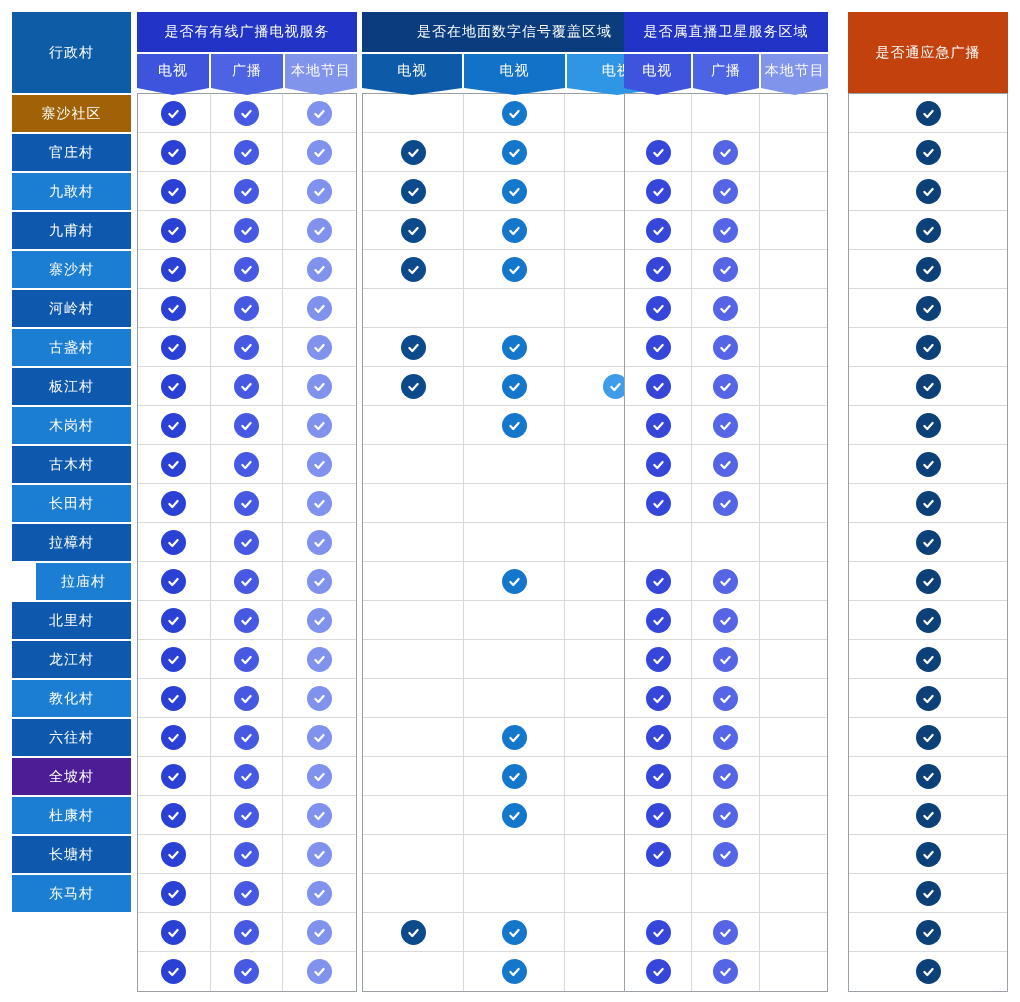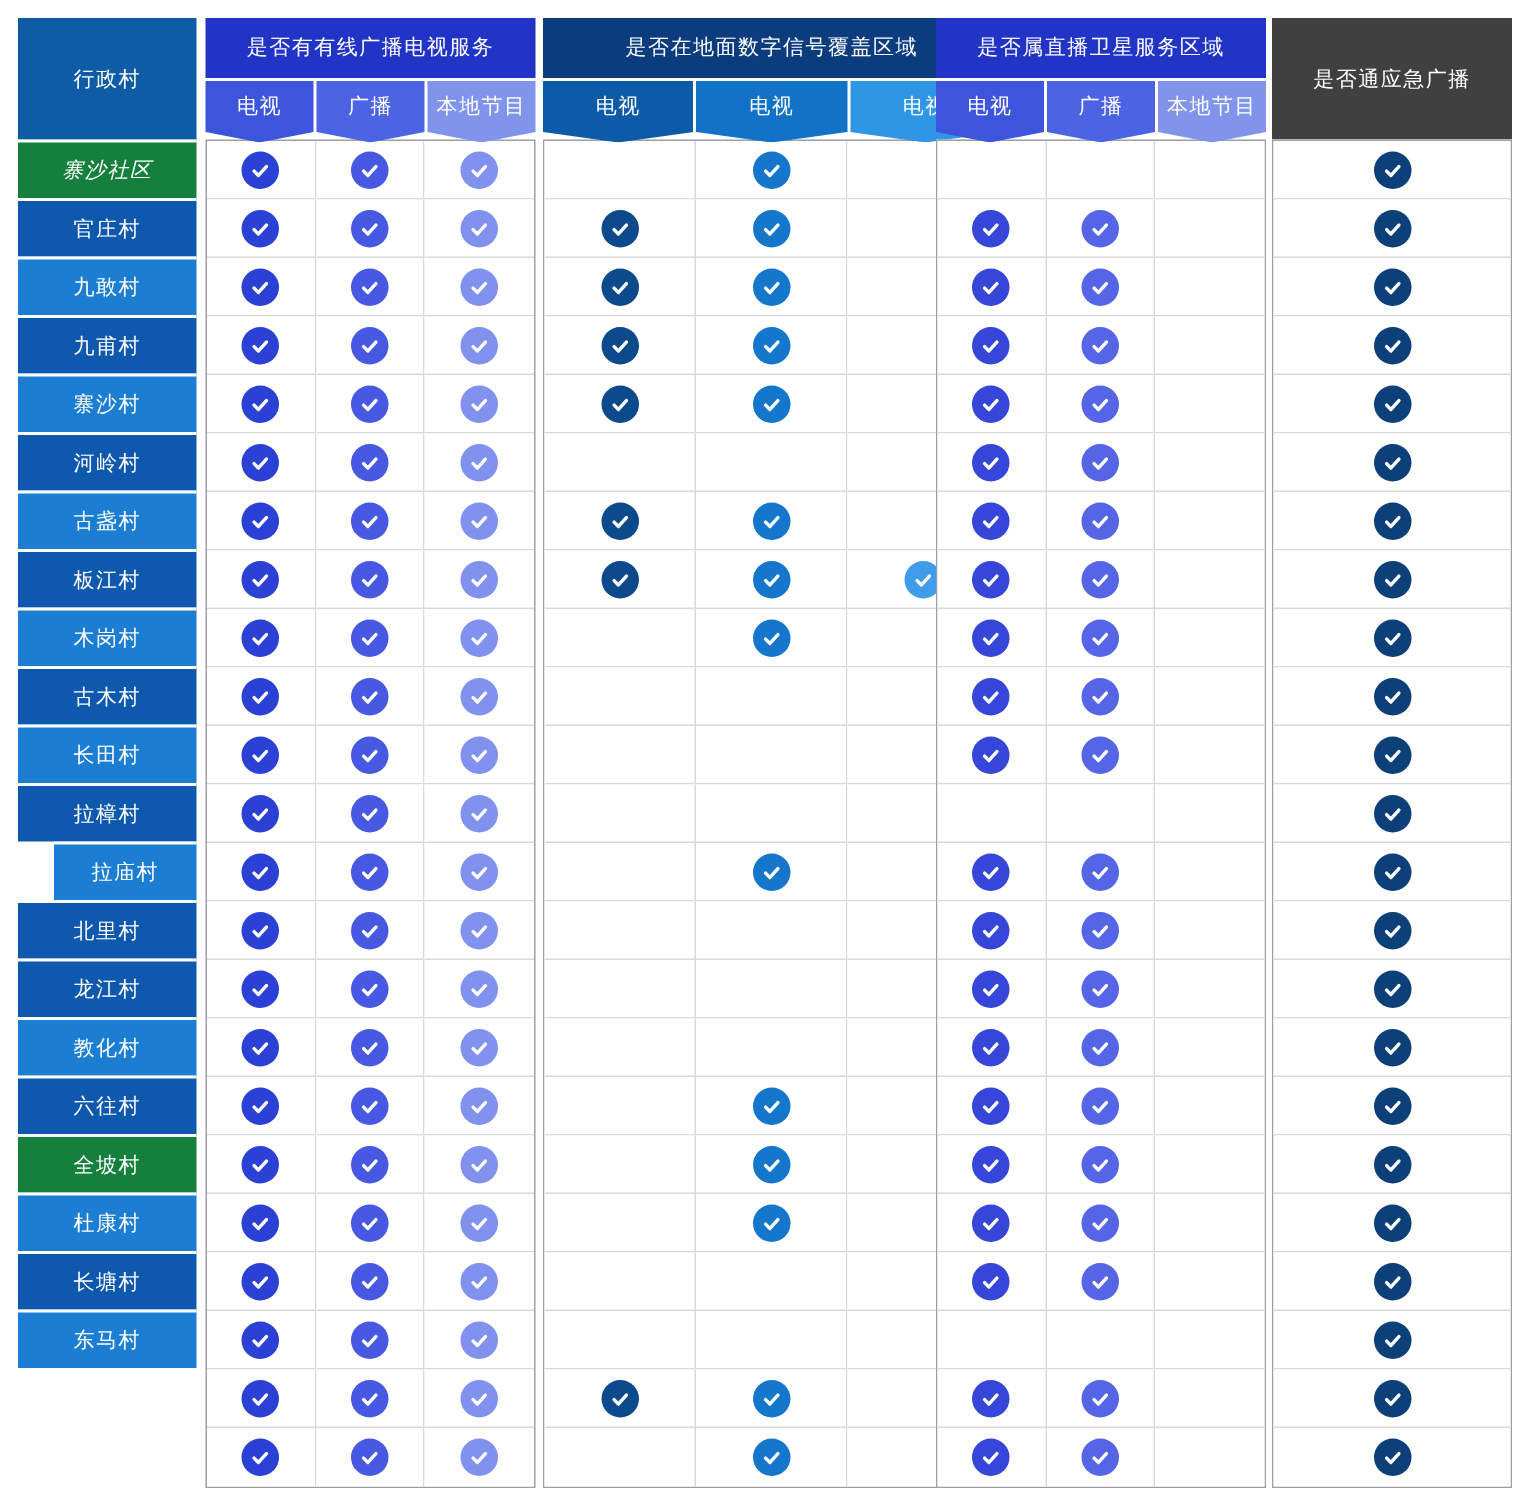--- a/index.html
+++ b/index.html
@@ -15,21 +15,21 @@
     color:#fff;font-size:14px;letter-spacing:1px;
   }
   .vcell{
     height:39px;box-sizing:border-box;border-top:2px solid #fff;
     display:flex;align-items:center;justify-content:center;
     color:#fff;font-size:14px;letter-spacing:1px;
   }
   
   .gb-1{left:137px;width:220px;}
   .gb-2{left:362px;width:305px;border-radius:29px;}
-  .gb-3{left:624px;width:220px;font-family:Liberation Serif, serif;}
+  .gb-3{left:624px;width:204px;font-family:Liberation Serif, serif;}
   .group-title{
     height:40px;display:flex;align-items:center;justify-content:center;
     color:#fff;font-size:14px;letter-spacing:1px;
   }
   .subrow{display:flex;gap:2px;margin-top:2px;height:34px;}
   .subcell{
     flex:1;position:relative;display:flex;align-items:center;justify-content:center;
     color:#fff;font-size:14px;letter-spacing:1px;
   }
   .subcell::after{
@@ -66,38 +66,38 @@
   .chk svg{width:17px;height:17px;display:block;}
 </style>
 </head>
 <body>
 
 <div class="page">
 
   <section class="village-block">
     <div class="village-header" style="background: rgb(14, 92, 166);">行政村</div>
     <div>
-        <div class="vcell" style="background: #15803d; font-style: italic;">寨沙社区</div>
+        <div class="vcell" style="background: #a16207;">寨沙社区</div>
         <div class="vcell" style="background: rgb(14, 89, 173);">官庄村</div>
         <div class="vcell" style="background: rgb(27, 126, 210);">九敢村</div>
         <div class="vcell" style="background: rgb(14, 89, 173);">九甫村</div>
         <div class="vcell" style="background: rgb(27, 126, 210);">寨沙村</div>
         <div class="vcell" style="background: rgb(14, 89, 173);">河岭村</div>
         <div class="vcell" style="background: rgb(27, 126, 210);">古盏村</div>
         <div class="vcell" style="background: rgb(14, 89, 173);">板江村</div>
         <div class="vcell" style="background: rgb(27, 126, 210);">木岗村</div>
         <div class="vcell" style="background: rgb(14, 89, 173);">古木村</div>
         <div class="vcell" style="background: rgb(27, 126, 210);">长田村</div>
         <div class="vcell" style="background: rgb(14, 89, 173);">拉樟村</div>
         <div class="vcell" style="background: rgb(27, 126, 210); margin-left: 24px;">拉庙村</div>
         <div class="vcell" style="background: rgb(14, 89, 173);">北里村</div>
         <div class="vcell" style="background: rgb(14, 89, 173);">龙江村</div>
         <div class="vcell" style="background: rgb(27, 126, 210);">教化村</div>
         <div class="vcell" style="background: rgb(14, 89, 173);">六往村</div>
-        <div class="vcell" style="background: #15803d;">全坡村</div>
+        <div class="vcell" style="background: #4c1d95;">全坡村</div>
         <div class="vcell" style="background: rgb(27, 126, 210);">杜康村</div>
         <div class="vcell" style="background: rgb(14, 89, 173);">长塘村</div>
         <div class="vcell" style="background: rgb(27, 126, 210);">东马村</div>
       </div>
   </section>
 
   <section class="group-block gb-1">
     <div class="group-title" style="background: rgb(33, 52, 198);">是否有有线广播电视服务</div>
     <div class="subrow">
       <div class="subcell" style="background: rgb(60, 85, 220);">电视</div>
@@ -1117,21 +1117,21 @@
             <svg viewBox="0 0 24 24">
               <path d="M6.2 12.8l4.1 4.1 7.5-8.4" fill="none" stroke="#fff" stroke-width="3.2" stroke-linecap="round" stroke-linejoin="round"></path>
             </svg>
           </span>
         </div>
         <div class="cell"></div>
       </div>
   </section>
 
   <section class="em-block">
-    <div class="em-header" style="background: #404040;">是否通应急广播</div>
+    <div class="em-header" style="background: #c2410c;">是否通应急广播</div>
     <div class="block-body cols1">
         <div class="cell">
           <span class="chk" style="background: rgb(13, 64, 120);">
             <svg viewBox="0 0 24 24">
               <path d="M6.2 12.8l4.1 4.1 7.5-8.4" fill="none" stroke="#fff" stroke-width="3.2" stroke-linecap="round" stroke-linejoin="round"></path>
             </svg>
           </span>
         </div>
         <div class="cell">
           <span class="chk" style="background: rgb(13, 64, 120);">

